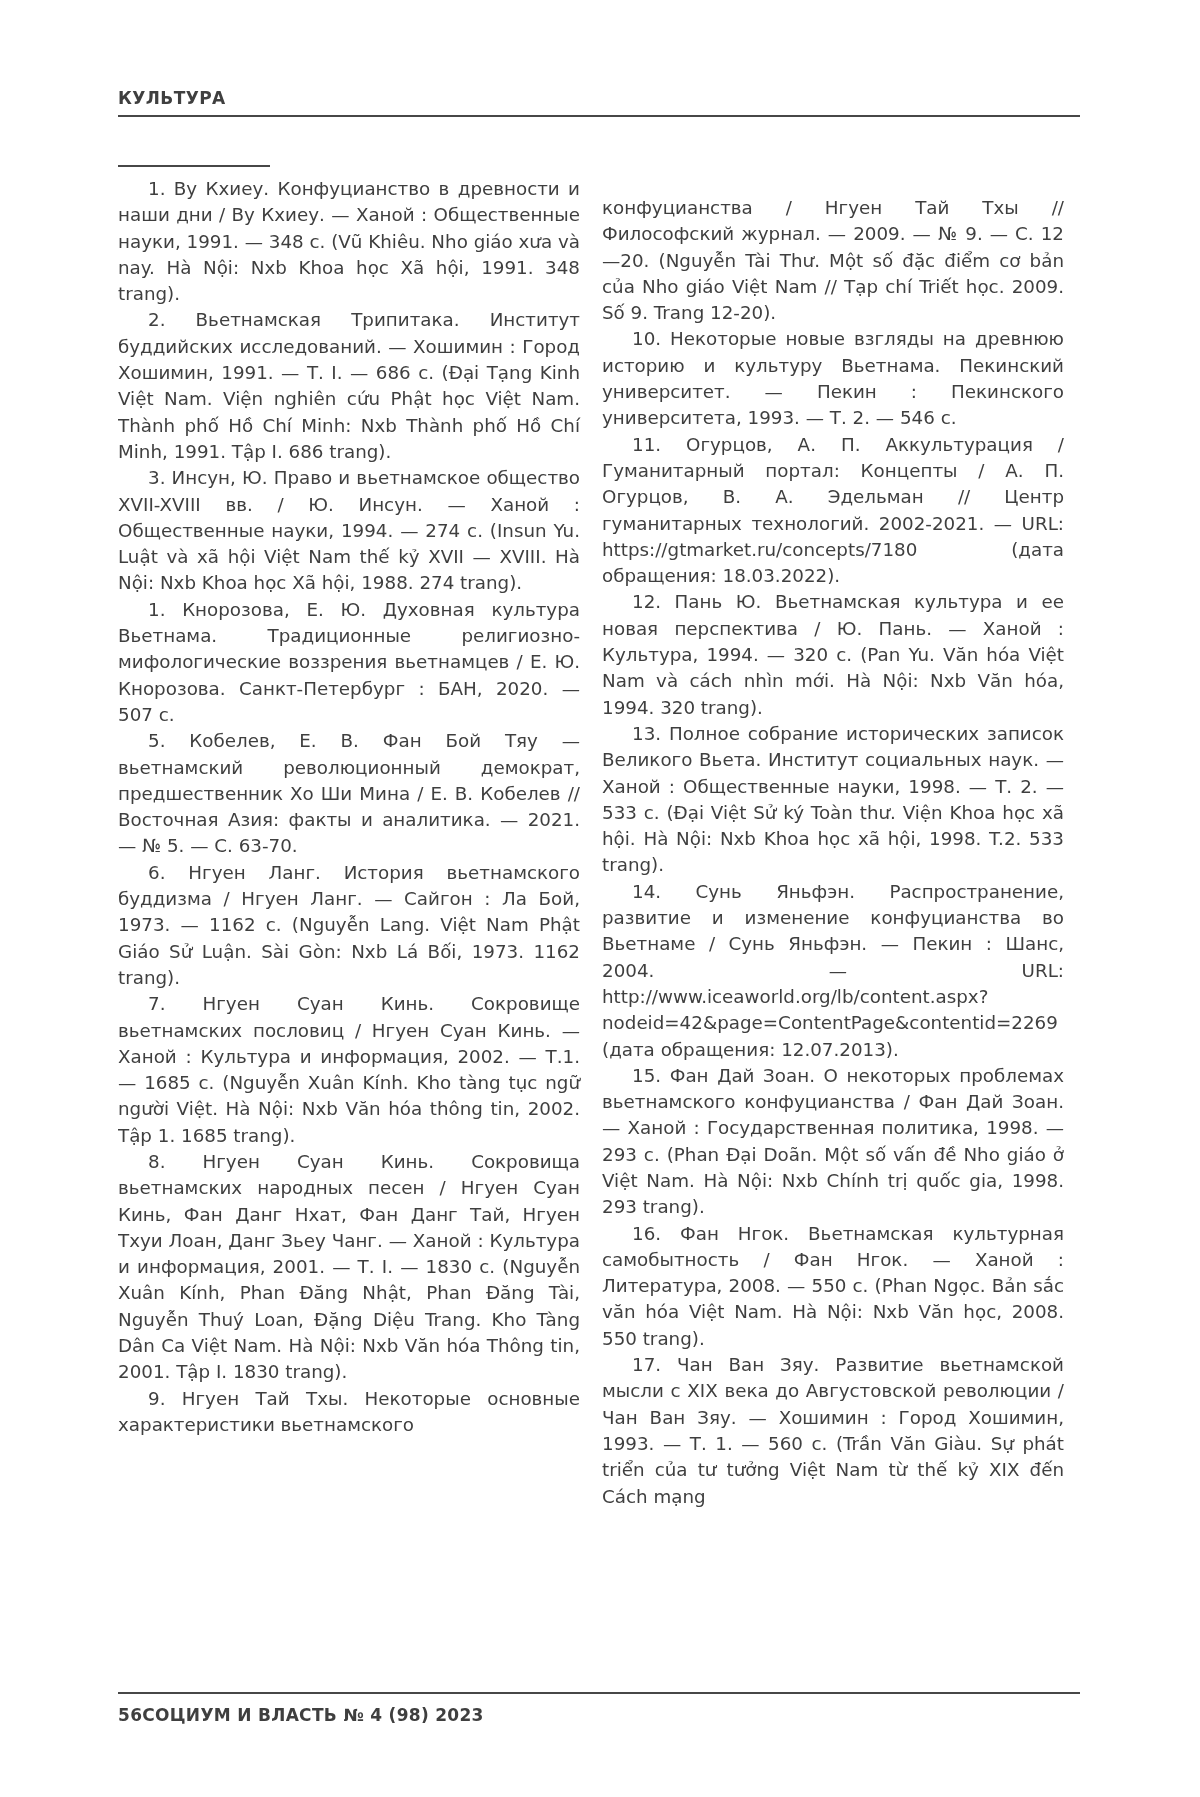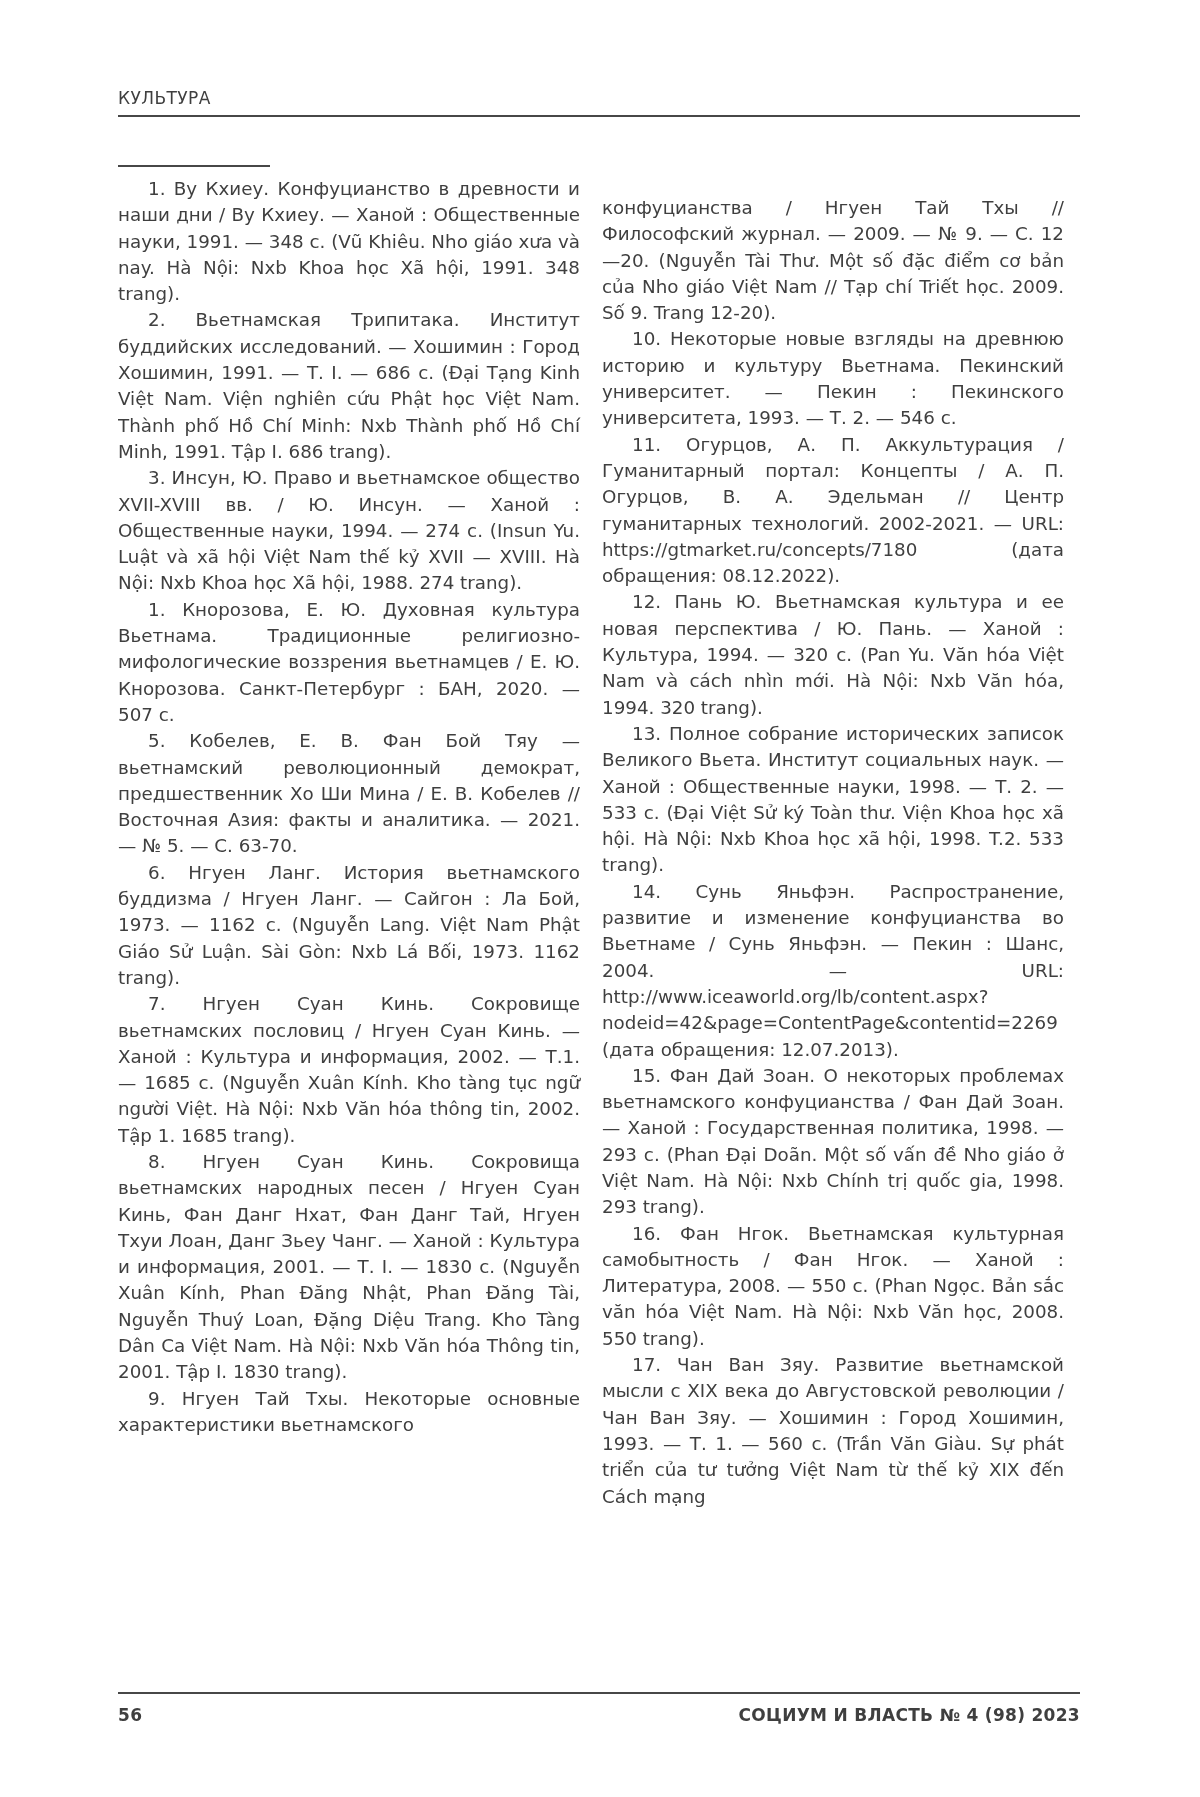--- a/index.html
+++ b/index.html
@@ -8,21 +8,21 @@
     width:1200px;height:1797px;
     background:#ffffff;
     color:#3f3f3f;
     font-family:"DejaVu Sans", sans-serif;
     box-sizing:border-box;
     padding:88px 120px 72px 118px;
     display:flex;flex-direction:column;
     overflow:hidden;
   }
   .running-head{
-    font-size:17px;font-weight:normal;letter-spacing:.4px;
+    font-size:17px;font-weight:bold;letter-spacing:.4px;
   }
   .head-rule{
     height:2px;background:#474747;margin-top:7px;
   }
   .columns{
     display:flex;gap:22px;
     margin-top:42px;
     flex:1 1 auto;
     overflow:hidden;
   }
@@ -38,21 +38,21 @@
     overflow-wrap:anywhere;
   }
   .ref.cont{text-indent:0;margin-top:36px;}
   .footnote-rule{
     width:152px;height:2px;background:#474747;
     margin:6px 0 9px 0;
   }
   footer{margin-top:auto;}
   .foot-rule{height:2px;background:#474747;margin-bottom:11px;}
   .footer-row{
-    display:flex;justify-content:space-between;align-items:baseline;
+    display:flex;align-items:baseline;
     font-size:17px;font-weight:bold;letter-spacing:.3px;
   }
 </style>
 </head>
 <body>
 
 <div class="page">
 
   <header>
     <div class="running-head">КУЛЬТУРА</div>
@@ -70,21 +70,21 @@
       <p class="ref">5. Кобелев, Е. В. Фан Бой Тяу — вьетнамский революционный демократ, предшественник Хо Ши Мина / Е. В. Кобелев // Восточная Азия: факты и аналитика. — 2021. — № 5. — С. 63-70.</p>
       <p class="ref">6. Нгуен Ланг. История вьетнамского буддизма / Нгуен Ланг. — Сайгон : Ла Бой, 1973. — 1162 с. (Nguyễn Lang. Việt Nam Phật Giáo Sử Luận. Sài Gòn: Nxb Lá Bối, 1973. 1162 trang).</p>
       <p class="ref">7. Нгуен Суан Кинь. Сокровище вьетнамских пословиц / Нгуен Суан Кинь. — Ханой : Культура и информация, 2002. — Т.1. — 1685 с. (Nguyễn Xuân Kính. Kho tàng tục ngữ người Việt. Hà Nội: Nxb Văn hóa thông tin, 2002. Tập 1. 1685 trang).</p>
       <p class="ref">8. Нгуен Суан Кинь. Сокровища вьетнамских народных песен / Нгуен Суан Кинь, Фан Данг Нхат, Фан Данг Тай, Нгуен Тхуи Лоан, Данг Зьеу Чанг. — Ханой : Культура и информация, 2001. — Т. I. — 1830 с. (Nguyễn Xuân Kính, Phan Đăng Nhật, Phan Đăng Tài, Nguyễn Thuý Loan, Đặng Diệu Trang. Kho Tàng Dân Ca Việt Nam. Hà Nội: Nxb Văn hóa Thông tin, 2001. Tập I. 1830 trang).</p>
       <p class="ref">9. Нгуен Тай Тхы. Некоторые основные характеристики вьетнамского</p>
     </div>
 
     <div class="col">
       <p class="ref cont">конфуцианства / Нгуен Тай Тхы // Философский журнал. — 2009. — № 9. — С. 12—20. (Nguyễn Tài Thư. Một số đặc điểm cơ bản của Nho giáo Việt Nam // Tạp chí Triết học. 2009. Số 9. Trang 12-20).</p>
       <p class="ref">10. Некоторые новые взгляды на древнюю историю и культуру Вьетнама. Пекинский университет. — Пекин : Пекинского университета, 1993. — Т. 2. — 546 с.</p>
-      <p class="ref">11. Огурцов, А. П. Аккультурация / Гуманитарный портал: Концепты / А. П. Огурцов, В. А. Эдельман // Центр гуманитарных технологий. 2002-2021. — URL: https://gtmarket.ru/concepts/7180 (дата обращения: 08.12.2022).</p>
+      <p class="ref">11. Огурцов, А. П. Аккультурация / Гуманитарный портал: Концепты / А. П. Огурцов, В. А. Эдельман // Центр гуманитарных технологий. 2002-2021. — URL: https://gtmarket.ru/concepts/7180 (дата обращения: 18.03.2022).</p>
       <p class="ref">12. Пань Ю. Вьетнамская культура и ее новая перспектива / Ю. Пань. — Ханой : Культура, 1994. — 320 с. (Pan Yu. Văn hóa Việt Nam và cách nhìn mới. Hà Nội: Nxb Văn hóa, 1994. 320 trang).</p>
       <p class="ref">13. Полное собрание исторических записок Великого Вьета. Институт социальных наук. — Ханой : Общественные науки, 1998. — Т. 2. — 533 с. (Đại Việt Sử ký Toàn thư. Viện Khoa học xã hội. Hà Nội: Nxb Khoa học xã hội, 1998. T.2. 533 trang).</p>
       <p class="ref">14. Сунь Яньфэн. Распространение, развитие и изменение конфуцианства во Вьетнаме / Сунь Яньфэн. — Пекин : Шанс, 2004. — URL: http://www.iceaworld.org/lb/content.aspx?nodeid=42&amp;page=ContentPage&amp;contentid=2269 (дата обращения: 12.07.2013).</p>
       <p class="ref">15. Фан Дай Зоан. О некоторых проблемах вьетнамского конфуцианства / Фан Дай Зоан. — Ханой : Государственная политика, 1998. — 293 с. (Phan Đại Doãn. Một số vấn đề Nho giáo ở Việt Nam. Hà Nội: Nxb Chính trị quốc gia, 1998. 293 trang).</p>
       <p class="ref">16. Фан Нгок. Вьетнамская культурная самобытность / Фан Нгок. — Ханой : Литература, 2008. — 550 с. (Phan Ngọc. Bản sắc văn hóa Việt Nam. Hà Nội: Nxb Văn học, 2008. 550 trang).</p>
       <p class="ref">17. Чан Ван Зяу. Развитие вьетнамской мысли с XIX века до Августовской революции / Чан Ван Зяу. — Хошимин : Город Хошимин, 1993. — Т. 1. — 560 с. (Trần Văn Giàu. Sự phát triển của tư tưởng Việt Nam từ thế kỷ XIX đến Cách mạng</p>
     </div>
 
   </main>
 

